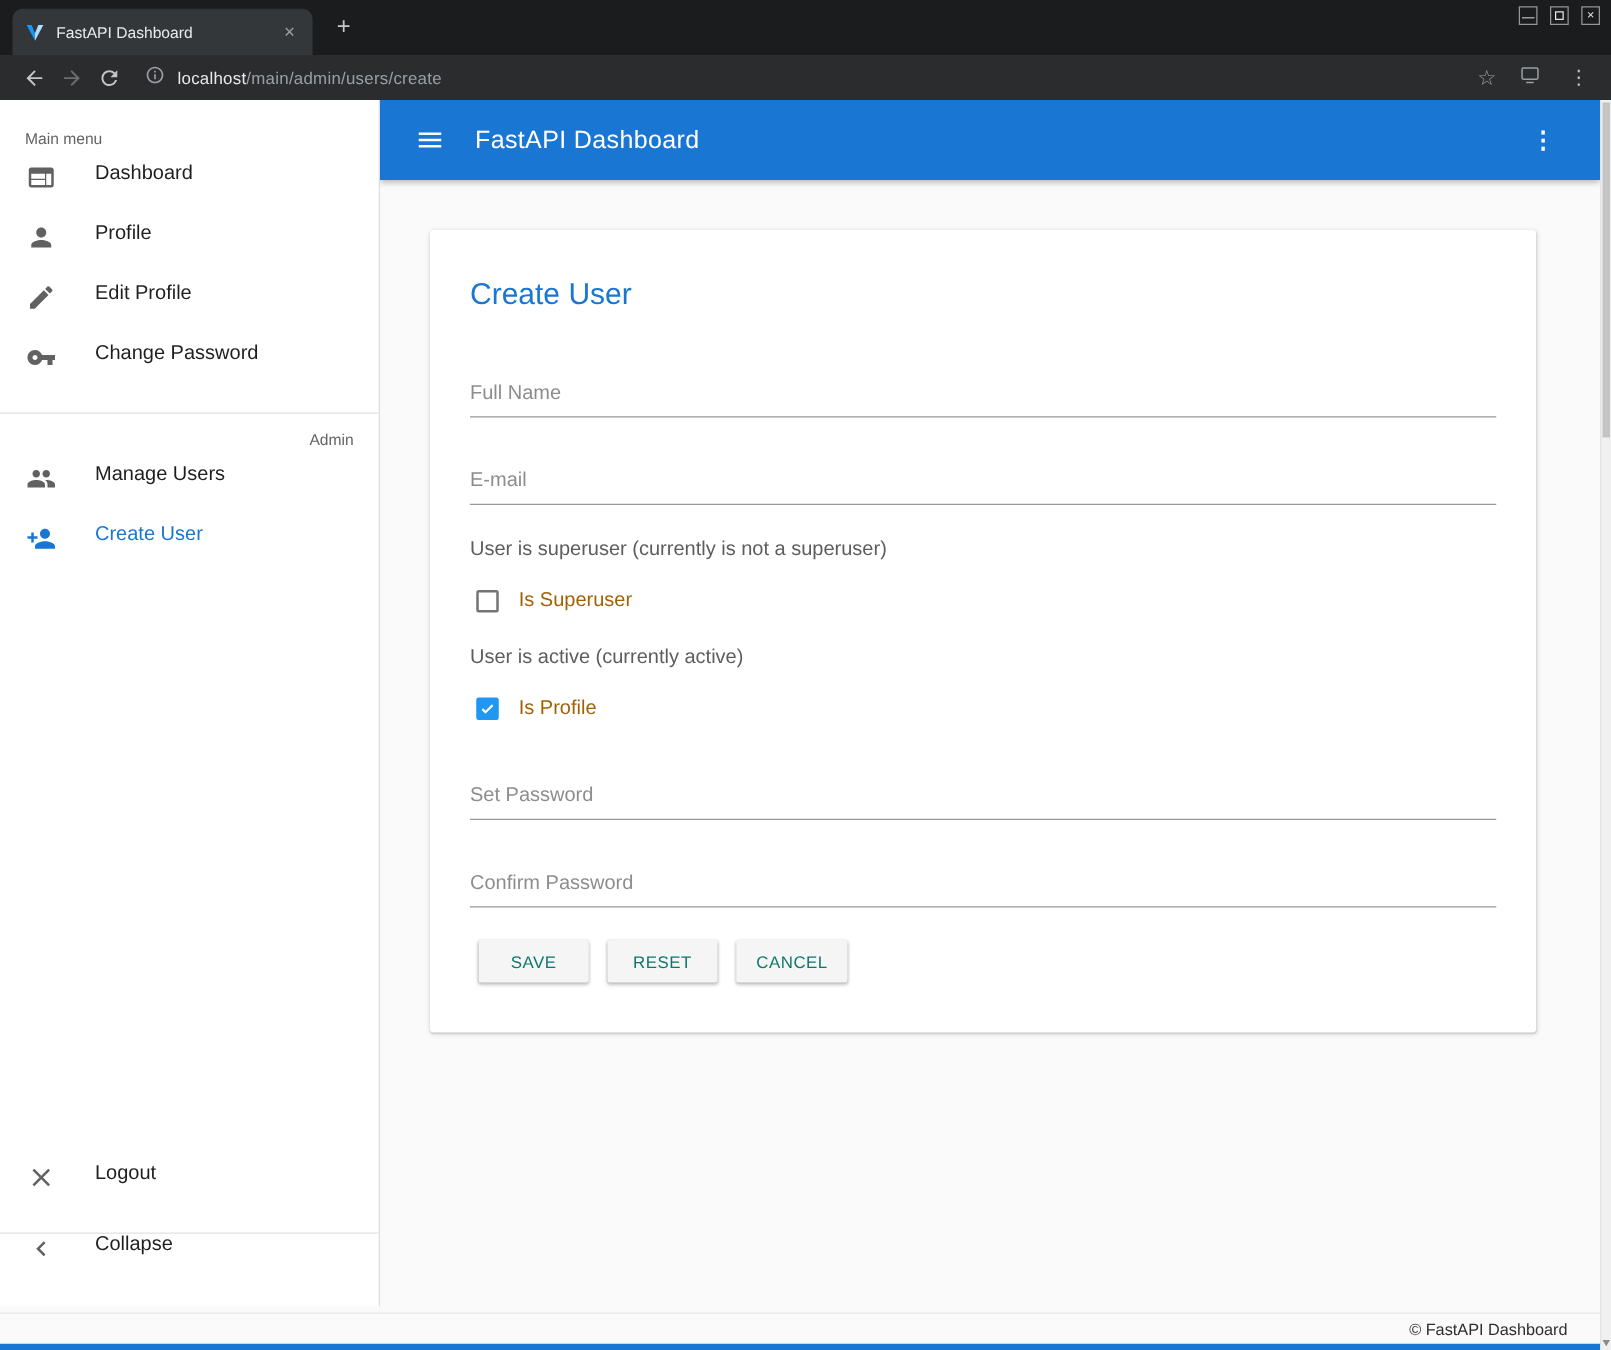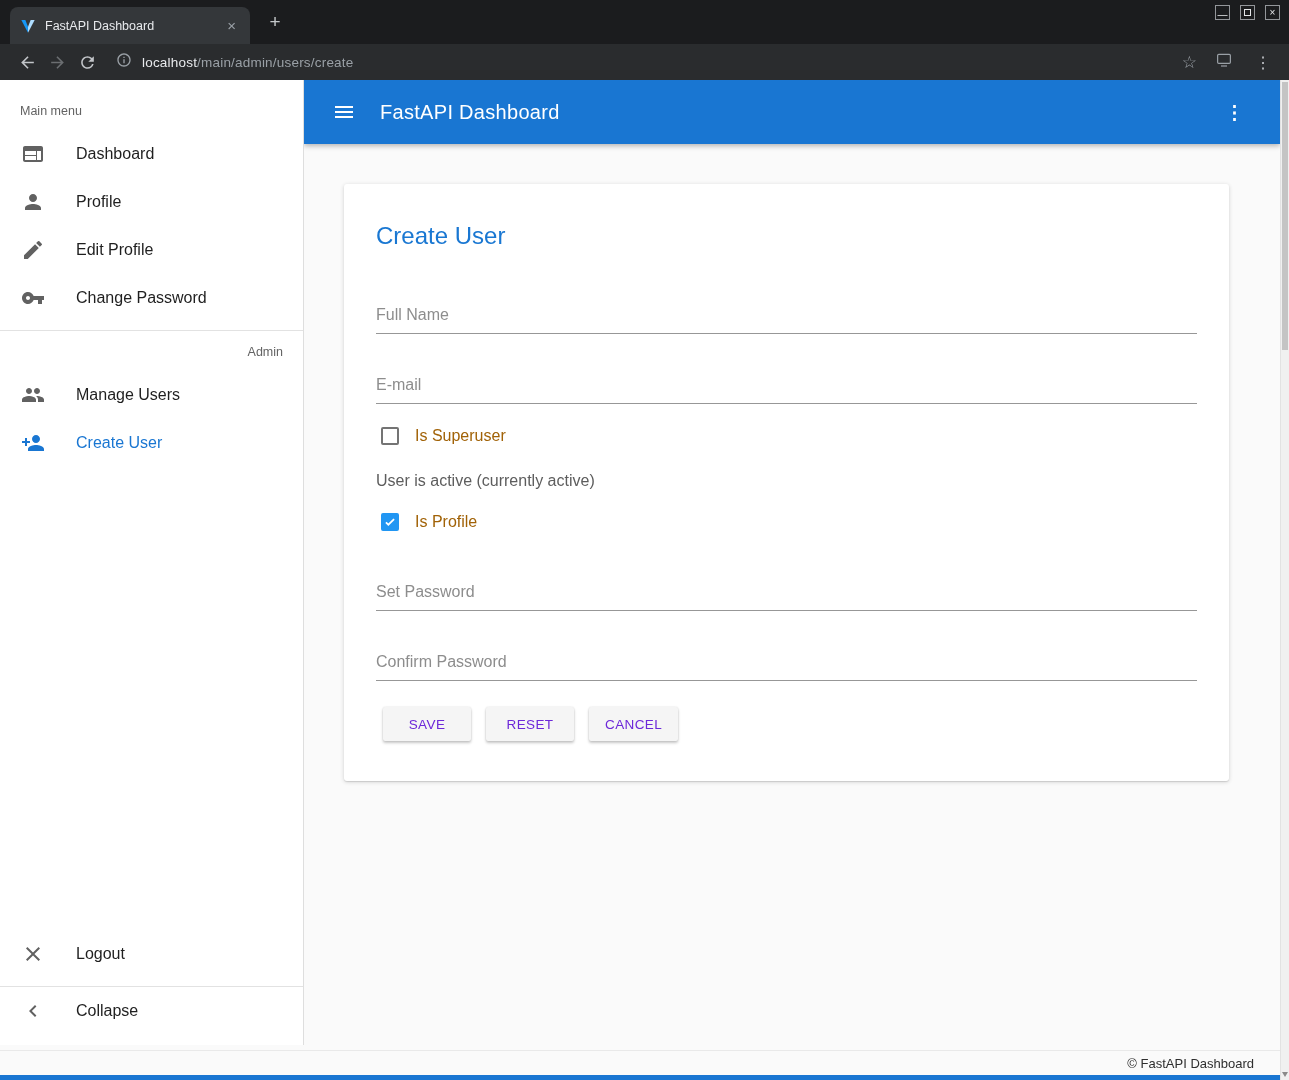--- a/index.html
+++ b/index.html
@@ -37,21 +37,21 @@
   .browser-dots { color:#c2c5c9; font-size:16px; padding:0 6px; cursor:pointer; }
 
   
   .page { position:absolute; top:80px; left:0; right:0; bottom:0; background:#fafafa; }
 
   
   .sidebar { position:absolute; top:0; left:0; bottom:35px; width:304px; background:#fff;
              border-right:1px solid #dedede; display:flex; flex-direction:column; }
   .caption { font-size:12.5px; color:#636363; padding:24px 20px 12px; }
   .caption.second { padding-top:14px;text-align:right; }
-  .side-item { height:48px; display:flex; align-items:center; padding-left:21px; cursor:pointer; }
+  .side-item { height:48px; display:flex; padding-left:21px; cursor:pointer; }
   .side-item .s-icon { width:24px; height:24px; flex:0 0 24px; }
   .side-item .s-icon svg { width:24px; height:24px; fill:#616161; }
   .side-item .s-label { margin-left:31px; font-size:16px; color:#1f1f1f; }
   .side-item.active .s-label { color:#1976d2; }
   .side-item.active .s-icon svg { fill:#1976d2; }
   .side-divider { border-top:1px solid #e2e2e2; margin:8px 0 0; }
   .side-spacer { flex:1; }
 
   
   .main { position:absolute; left:304px; top:0; right:9px; bottom:35px; overflow:hidden; }
@@ -80,21 +80,21 @@
   .cb svg { width:14px; height:14px; display:none; stroke:#fff; stroke-width:3; fill:none; }
   .cb.checked { background:#2196f3; border-color:#2196f3; }
   .cb.checked svg { display:block; }
   .cb-label { margin-left:16px; font-size:16px; color:#a16207; }
 
   .pw-field { margin-top:46px; }
   .pw-field.second { margin-top:36px; }
 
   .btn-row { margin-top:26px; display:flex; padding-left:7px; }
   .btn { height:34px; min-width:88px; padding:0 16px; margin-right:15px; border:0; border-radius:2px;
-         background:#f5f5f5; color:#6d28d9; font-family:"Liberation Sans", sans-serif;
+         background:#f5f5f5; color:#0f766e; font-family:"Liberation Sans", sans-serif;
          font-size:13.5px; font-weight:500; letter-spacing:.4px; cursor:pointer;
          box-shadow:0 2px 3px rgba(0,0,0,.22), 0 0 2px rgba(0,0,0,.12); }
 
   
   .footer { position:absolute; left:0; right:9px; bottom:0; height:30px; }
   .footer-copy { height:25px; background:#fafafa; border-top:1px solid #e9e9e9; display:flex;
                  align-items:center; justify-content:flex-end; padding-right:26px;
                  font-size:13px; color:#2e2e2e; }
   .footer-bar { height:10px; background:#1976d2; }
 
@@ -271,20 +271,21 @@
       <div class="card-title">Create User</div>
 
       <div class="field">
         <input class="text-input" type="text" placeholder="Full Name" style="">
       </div>
 
       <div class="field">
         <input class="text-input" type="text" placeholder="E-mail" style="">
       </div>
 
+      <div class="hint">User is superuser (currently is not a superuser)</div>
       <div class="cb-row">
         <span class="cb">
           
         </span>
         <span class="cb-label">Is Superuser</span>
       </div>
 
       <div class="hint">User is active (currently active)</div>
       <div class="cb-row">
         <span class="cb checked">

